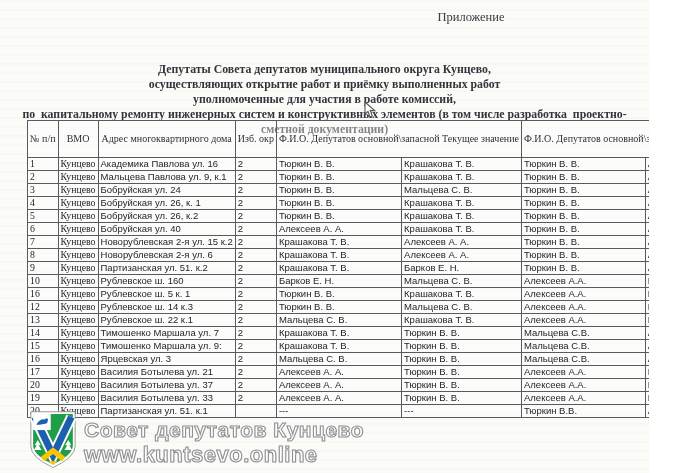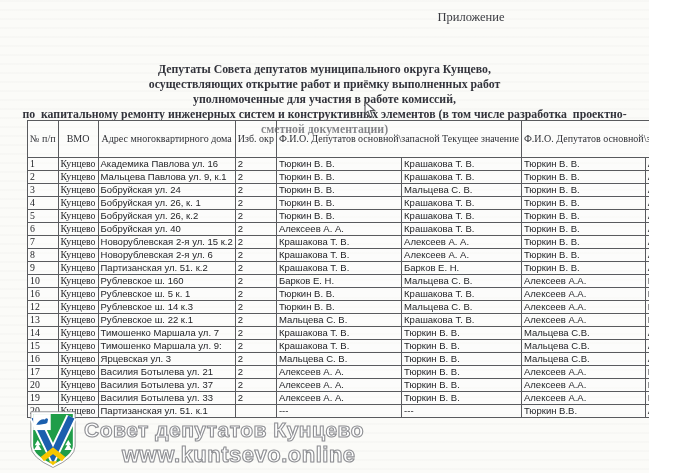--- a/index.html
+++ b/index.html
@@ -36,21 +36,21 @@
   td.c-num,td.c-vmo{font-family:"Liberation Serif",serif;font-size:9.8px;}
   td.c-vmo,td.c-okr{text-align:left;}
   .footer{position:absolute;left:30px;top:411px;display:flex;align-items:center;z-index:5;}
   .brand-text{margin-left:8px;margin-top:6px;font-family:"Liberation Sans",sans-serif;font-weight:700;}
   .brand-line1{
     font-size:21px;line-height:24px;letter-spacing:0.5px;color:#fff;
     -webkit-text-stroke:1.1px #8f9094;text-shadow:0 0 1px #b5b5b8;
   }
   .brand-line2{
     font-size:22px;line-height:26px;letter-spacing:0.5px;color:#fff;
-    -webkit-text-stroke:1.1px #8f9094;text-shadow:0 0 1px #b5b5b8;margin-left:38px;
+    -webkit-text-stroke:1.1px #8f9094;text-shadow:0 0 1px #b5b5b8;
   }
   .cursor{position:absolute;left:364px;top:101px;z-index:6;}
 </style>
 </head>
 <body>
 
 <div class="page">
 
   <div class="doc-ref">
     <div>Приложение</div>

